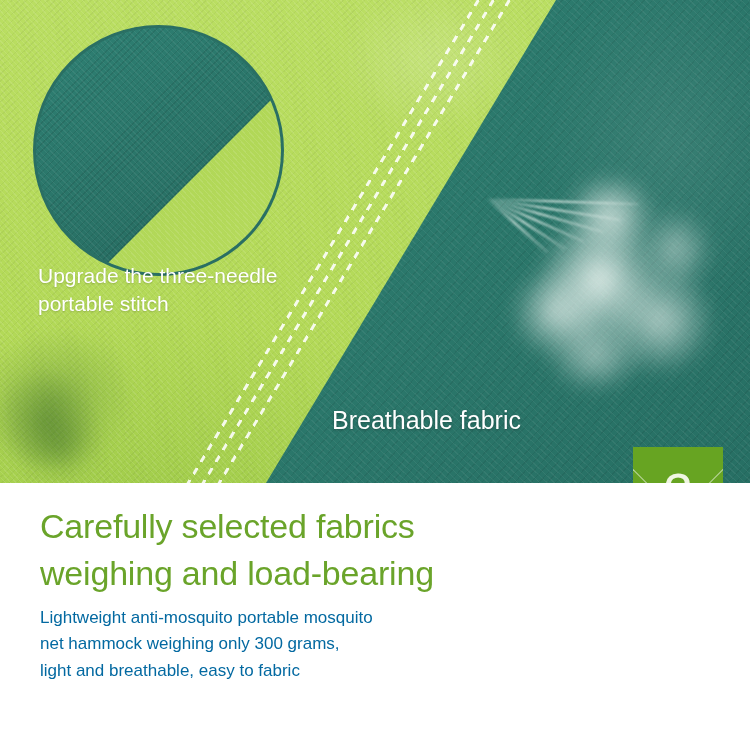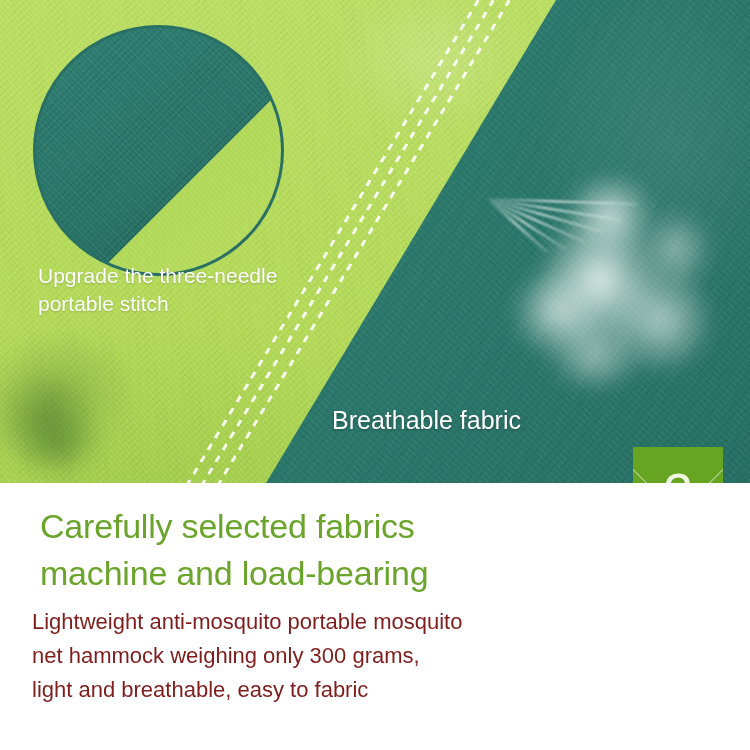--- a/index.html
+++ b/index.html
@@ -252,24 +252,24 @@
     left: 40px; top: 20px;
     width: 560px;
     color: #6aa42a;
     font-size: 34px;
     font-weight: 400;
     line-height: 1.38;
     letter-spacing: -.2px;
   }
   .subcopy {
     position: absolute;
-    left: 32px; top: 122px;
+    left: 40px; top: 122px;
     width: 560px;
-    color: #7f1d1d;
-    font-size: 22px;
+    color: #0369a1;
+    font-size: 17px;
     line-height: 1.55;
   }
 </style>
 </head>
 <body>
 
 <div class="page">
 
   <div class="photo">
 
@@ -321,21 +321,21 @@
     <span class="corner c-tl"></span>
     <span class="corner c-tr"></span>
     <span class="corner c-bl"></span>
     <span class="corner c-br"></span>
     <span class="badge-num">2</span>
   </div>
 
   <div class="text-area">
     <div class="headline">
       <div>Carefully selected fabrics</div>
-      <div>machine and load-bearing</div>
+      <div>weighing and load-bearing</div>
     </div>
     <div class="subcopy">
       <div>Lightweight anti-mosquito portable mosquito</div>
       <div>net hammock weighing only 300 grams,</div>
       <div>light and breathable, easy to fabric</div>
     </div>
   </div>
 
 </div>
 

